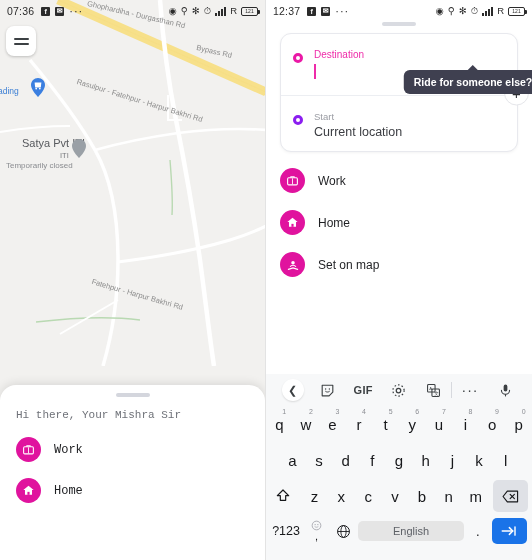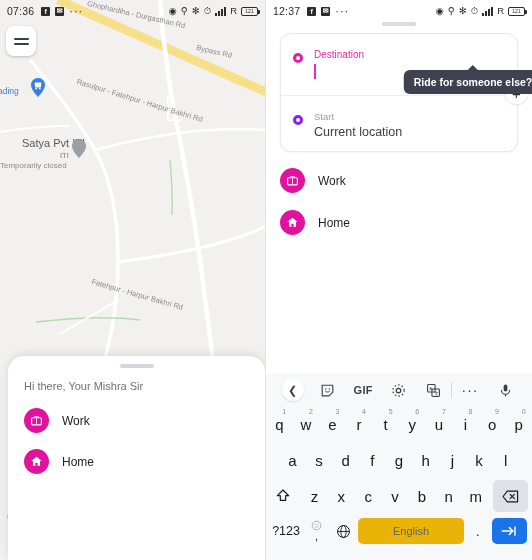--- a/index.html
+++ b/index.html
@@ -49,21 +49,21 @@
   .road-label {
     position:absolute; color:#8c8c8c; font-size:7.5px;
     white-space:nowrap; pointer-events:none;
     font-family:"Liberation Sans", sans-serif;
   }
   .poi-label {
     position:absolute; color:#5f5f5f; white-space:nowrap;
   }
   .poi-title { font-size:11px; color:#57595d; }
   .poi-sub { font-size:7.5px; color:#77797d; }
-  .poi-closed { font-size:8px; color:#8a8c90; }
+  .poi-closed { font-size:8px; color:#8a8c90;margin-left:6px; }
   .shop-label { position:absolute; font-size:8.5px; color:#3c7fd4; white-space:nowrap; }
 
   .pin { position:absolute; width:14px; height:19px; }
   .pin-blue  .pin-body { fill:#3b7fe0; }
   .pin-gray  .pin-body { fill:#9aa0a6; }
 
   .hamburger {
     position:absolute; left:6px; top:26px; width:30px; height:30px;
     background:#fff; border-radius:8px; box-shadow:0 1px 3px rgba(0,0,0,.22);
     display:flex; flex-direction:column; align-items:center; justify-content:center; gap:3px;
@@ -73,24 +73,24 @@
 
   .google-logo {
     position:absolute; left:7px; bottom:36px;
     font-size:13px; font-weight:bold; letter-spacing:-.4px;
     font-family:"Liberation Sans", sans-serif;
   }
   .g-b{color:#4285F4;} .g-r{color:#EA4335;} .g-y{color:#FBBC05;} .g-g{color:#34A853;}
 
   
   .sheet {
-    position:absolute; left:8px; right:0; bottom:0; height:204px;
+    position:absolute; left:0; right:0; bottom:0; height:175px;
     background:#fff; border-radius:16px 16px 0 0;
     box-shadow:0 -2px 10px rgba(0,0,0,.10);
-    padding:14px 16px 0 16px; z-index:20;
+    padding:14px 16px 0 16px; z-index:20;font-family:Liberation Mono, monospace;
   }
   .grabber {
     width:34px; height:4px; background:#d4d6dd; border-radius:2px;
     margin:-6px auto 12px auto;
   }
   .greet { font-size:11px; color:#6e7178; margin-bottom:3px; }
   .headline { font-size:14.5px; font-weight:bold; color:#15161a; letter-spacing:-.2px; }
   .search-box {
     margin-top:13px; height:44px; border:1px solid #e6e7eb; border-radius:11px;
     display:flex; align-items:center; padding:0 13px; gap:11px;
@@ -194,21 +194,21 @@
   .kb-row-2 { padding:0 13px; }
   .kb-row-3 { padding:0 0px; }
   .key-wide { flex:1.3; }
   .key-back { background:#dfe1e6; border-radius:5px; margin:2px 4px; flex:1.3; }
   .kb-row-4 { height:34px; align-items:center; padding:0 5px; gap:4px; }
   .k4 { display:flex; align-items:center; justify-content:center; font-size:13px; color:#17181b; cursor:pointer; }
   .k-123 { flex:1.2; font-size:12.5px; }
   .k-emoji { flex:.9; flex-direction:column; line-height:1; }
   .k-globe { flex:.9; font-size:14px; }
   .k-space {
-    flex:4.2; background:#eab308; border-radius:5px; height:26px;
+    flex:4.2; background:#e5e5e5; border-radius:5px; height:20px;
     font-size:11px; color:#5e6167;
   }
   .k-period { flex:.8; }
   .k-enter {
     flex:1.4; background:#1a73e8; border-radius:5px; height:26px;
     color:#fff; font-size:13px;
   }
 </style>
 </head>
 <body>
@@ -380,20 +380,30 @@
         </div>
         <div class="r-place-row">
           <span class="r-place-ico" style="background:#e0139e;">
             <svg width="13" height="13" viewBox="0 0 24 24">
               <path d="M12 3 2.5 11h3v9h13v-9h3z" fill="#fff"></path>
               <rect x="10" y="14.5" width="4" height="5.5" fill="#e0139e"></rect>
             </svg>
           </span>
           <span class="r-place-label">Home</span>
         </div>
+        <div class="r-place-row">
+          <span class="r-place-ico" style="background:#e0139e;">
+            <svg width="14" height="14" viewBox="0 0 24 24">
+              <circle cx="12" cy="8" r="3" fill="#fff"></circle>
+              <path d="M7 15c1.2-1.8 3-2.6 5-2.6s3.8.8 5 2.6" fill="none" stroke="#fff" stroke-width="2"></path>
+              <path d="M4 19.5 12 17l8 2.5" fill="none" stroke="#fff" stroke-width="1.8" stroke-linecap="round"></path>
+            </svg>
+          </span>
+          <span class="r-place-label">Set on map</span>
+        </div>
       </div>
     </div>
 
     <div class="keyboard">
       <div class="kb-toolbar">
         <span class="kb-tool">
             <span class="kb-back">❮</span>
           </span>
         <span class="kb-tool">
           <svg width="15" height="15" viewBox="0 0 24 24">

